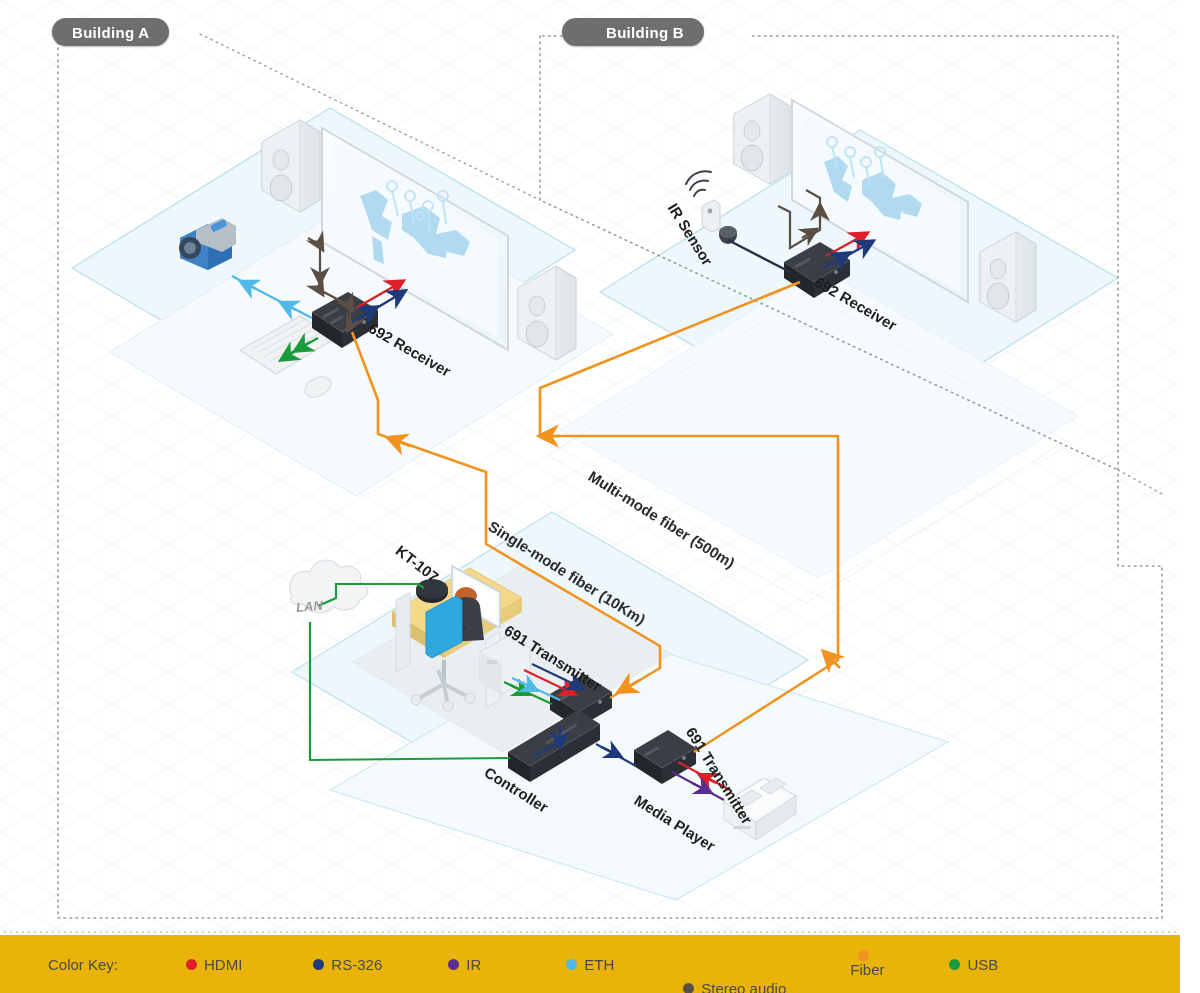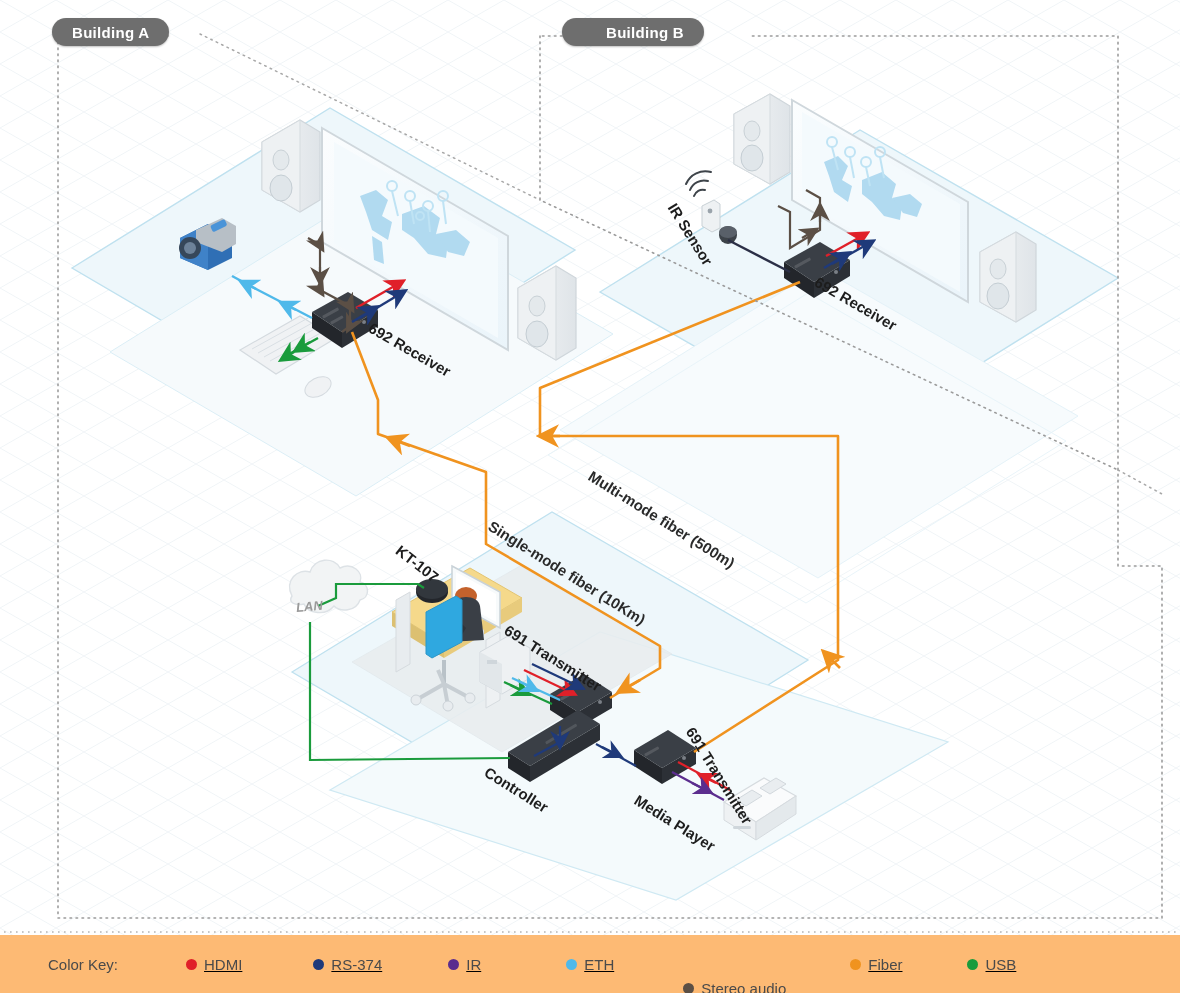--- a/index.html
+++ b/index.html
@@ -72,34 +72,33 @@
     transform-origin: 0 50%;
   }
 
   
   #legend {
     position: absolute;
     left: 0; top: 935px;
     width: 1200px; height: 58px;
     display: flex;
     align-items: center;
-    background: #fdba74;
+    background: #eab308;
   }
   #legend-title {
     font-size: 15px;
     color: #4a4a4a;
     margin-left: 48px;
     margin-right: 10px;
     white-space: nowrap;
   }
   .legend-item {
     display: flex;
     align-items: center;
     white-space: nowrap;
-    text-decoration: underline;
   }
   .legend-dot {
     width: 11px; height: 11px;
     border-radius: 50%;
     margin-right: 7px;
     flex: 0 0 auto;
   }
   .legend-text {
     font-size: 15px;
     color: #4a4a4a;
@@ -472,39 +471,39 @@
   <div id="legend">
     <div id="legend-title">Color Key:</div>
 
     <div class="legend-item" style="margin-left:58px;">
       <span class="legend-dot" style="background:#e02029;"></span>
       <span class="legend-text">HDMI</span>
     </div>
 
     <div class="legend-item" style="margin-left:71px;">
       <span class="legend-dot" style="background:#1f3a7a;"></span>
-      <span class="legend-text">RS-374</span>
+      <span class="legend-text">RS-326</span>
     </div>
 
     <div class="legend-item" style="margin-left:66px;justify-content:flex-end;">
       <span class="legend-dot" style="background:#5b2d8e;"></span>
       <span class="legend-text">IR</span>
     </div>
 
     <div class="legend-item" style="margin-left:69px;padding-left:16px;">
       <span class="legend-dot" style="background:#4fb9ea;"></span>
       <span class="legend-text">ETH</span>
     </div>
 
     <div class="legend-item" style="margin-left:69px;margin-top:48px;">
       <span class="legend-dot" style="background:#5b4f45;"></span>
       <span class="legend-text">Stereo audio</span>
     </div>
 
-    <div class="legend-item" style="margin-left:64px;">
+    <div class="legend-item" style="margin-left:64px;flex-direction:column;">
       <span class="legend-dot" style="background:#f0931f;"></span>
       <span class="legend-text">Fiber</span>
     </div>
 
     <div class="legend-item" style="margin-left:65px;align-items:center;">
       <span class="legend-dot" style="background:#1a9b3c;"></span>
       <span class="legend-text">USB</span>
     </div>
   </div>
 

